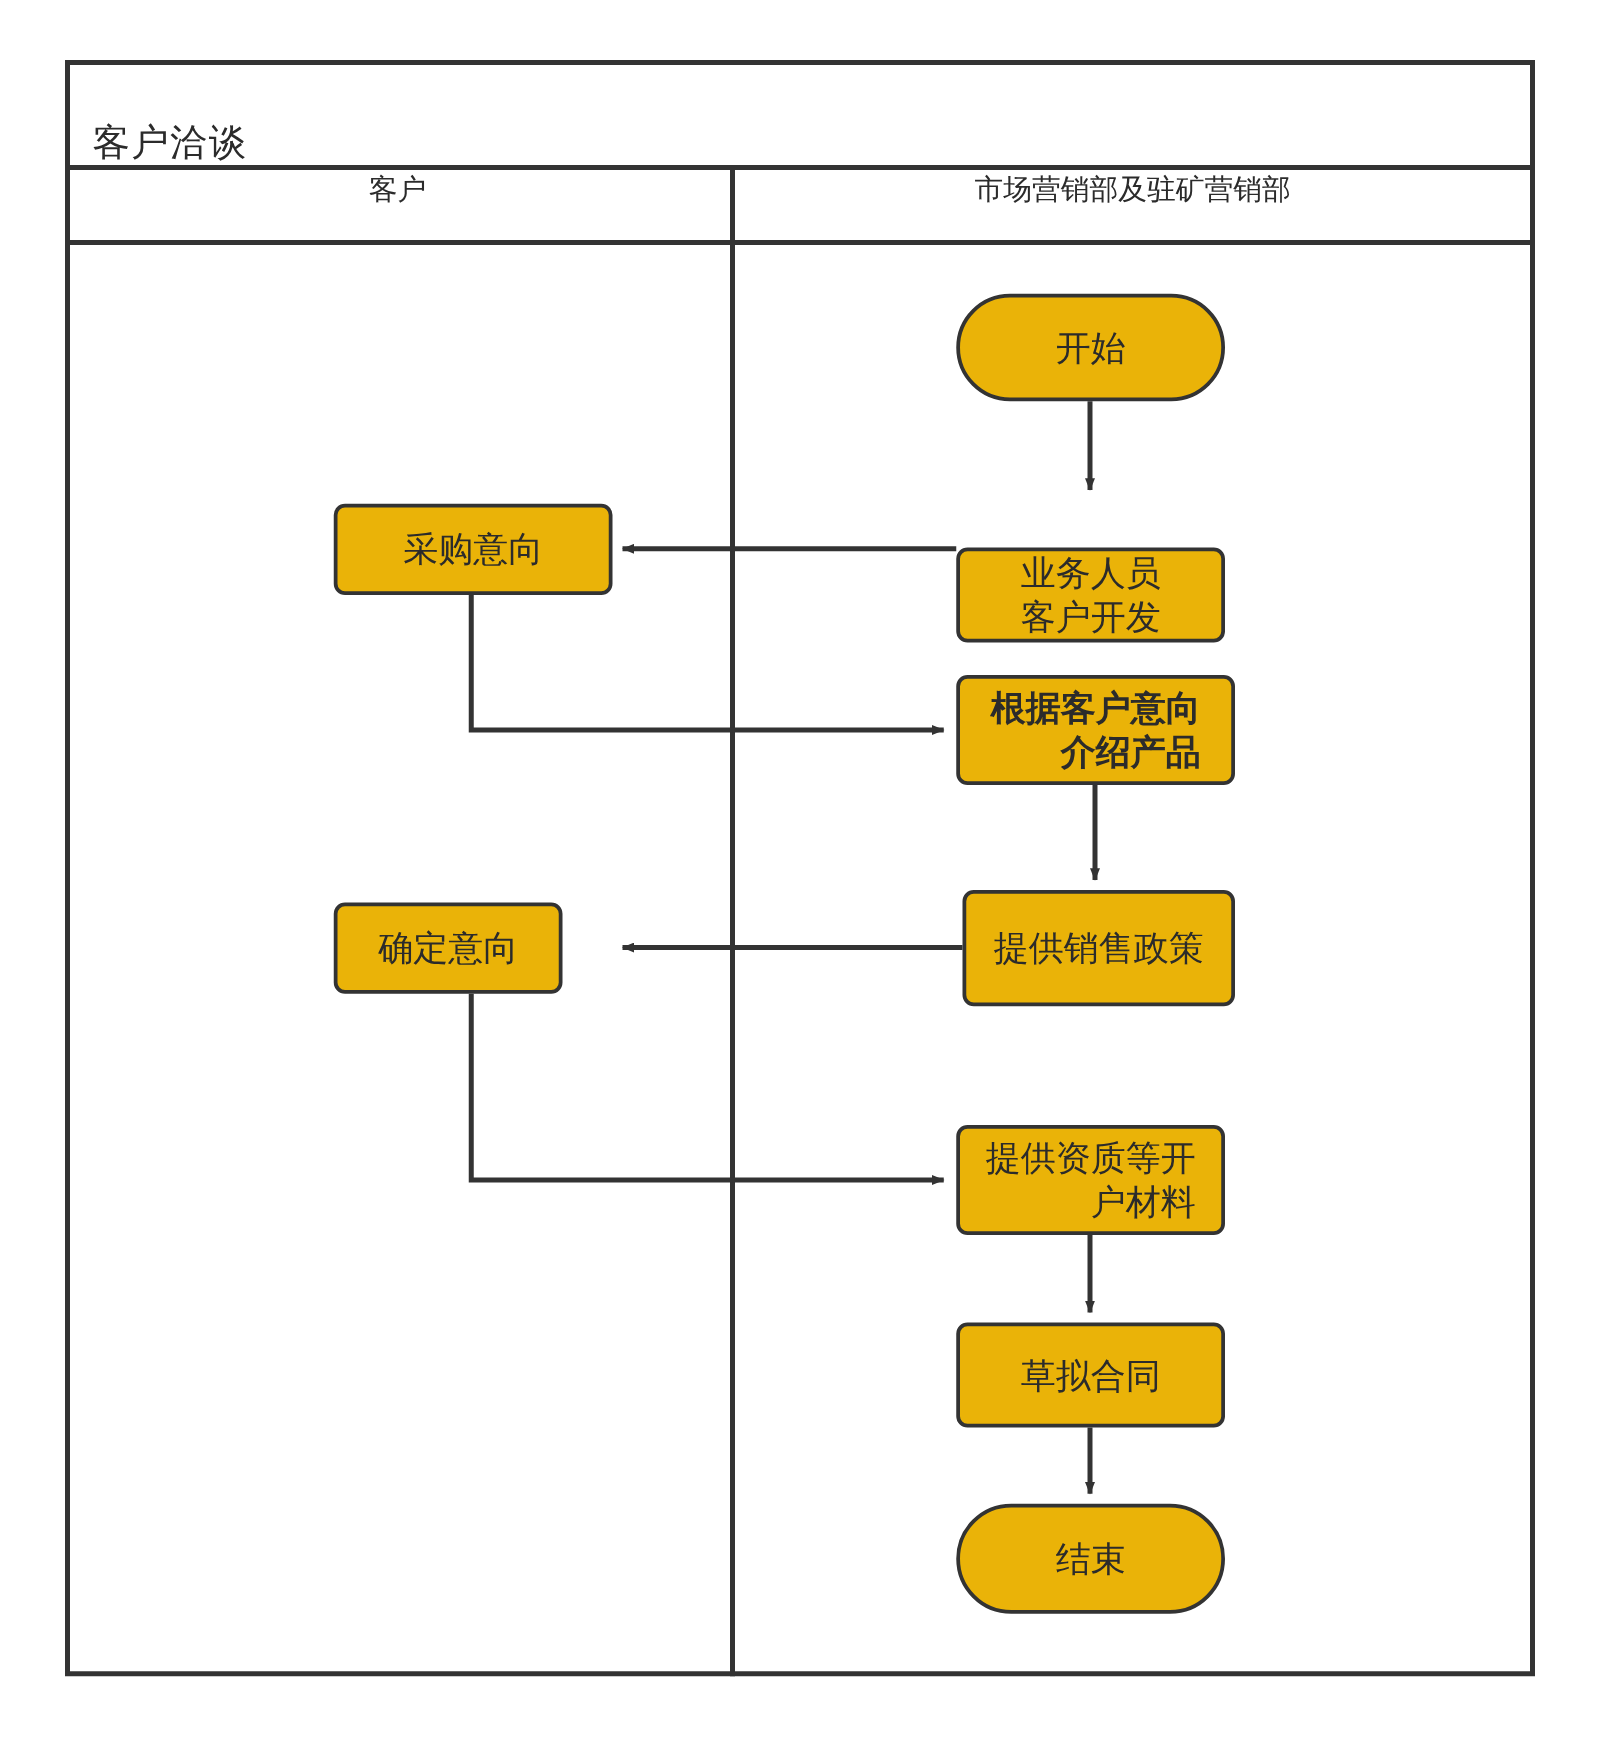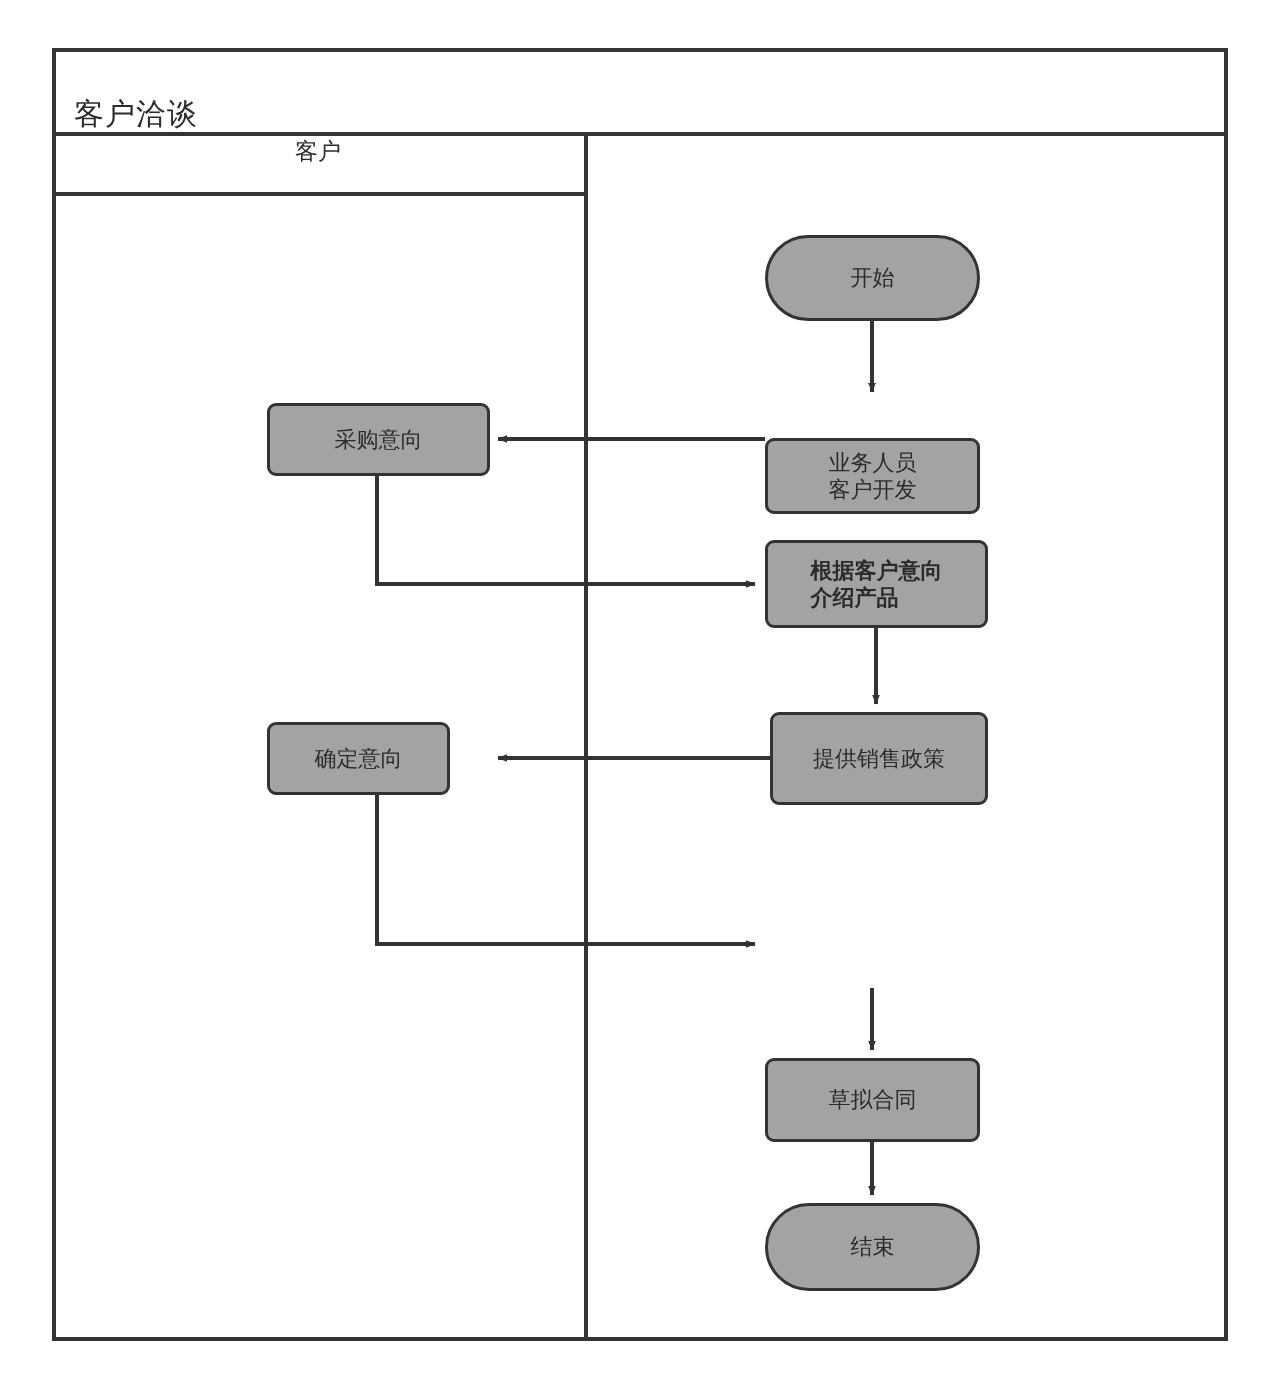--- a/index.html
+++ b/index.html
@@ -82,26 +82,26 @@
     width: 4px;
     height: 1205px;
     background: #333333;
   }
 
   
   .node {
     position: absolute;
     box-sizing: border-box;
     border: 3px solid #333333;
-    background: #a3a3a3;
+    background: #eab308;
     display: flex;
     align-items: center;
     justify-content: center;
-    text-align: left;
-    font-size: 22px;
+    text-align: right;
+    font-size: 28px;
     line-height: 1.25;
     color: #2b2b2b;
     white-space: pre-line;
     z-index: 3;
   }
   .node.process  { border-radius: 9px; }
   .node.terminal { border-radius: 44px; }
 
   
   #wires {
@@ -121,20 +121,23 @@
 
   <div class="frame"></div>
 
   <div class="title-bar">
     <span class="title-text">客户洽谈</span>
   </div>
 
   <div class="lane-header left">
     <span class="lane-header-text">客户</span>
   </div>
+  <div class="lane-header right">
+    <span class="lane-header-text">市场营销部及驻矿营销部</span>
+  </div>
 
   <div class="lane-divider"></div>
 
   <svg id="wires" viewBox="0 0 1280 1393">
     <defs>
       <marker id="arrowhead" markerWidth="10" markerHeight="8" refX="9.4" refY="4" orient="auto" markerUnits="userSpaceOnUse">
         <path d="M0,0 L10,4 L0,8 z" fill="#333333"></path>
       </marker>
     </defs>
 
@@ -174,20 +177,24 @@
   </div>
 
   <div class="node process" style="left:770px; top:712px; width:218px; height:93px;">
     <span>提供销售政策</span>
   </div>
 
   <div class="node process" style="left:267px; top:722px; width:183px; height:73px;">
     <span>确定意向</span>
   </div>
 
+  <div class="node process" style="left:765px; top:900px; width:215px; height:88px;">
+    <span>提供资质等开
+户材料</span>
+  </div>
 
   <div class="node process" style="left:765px; top:1058px; width:215px; height:84px;">
     <span>草拟合同</span>
   </div>
 
   <div class="node terminal" style="left:765px; top:1203px; width:215px; height:88px;">
     <span>结束</span>
   </div>
 
 </div>

